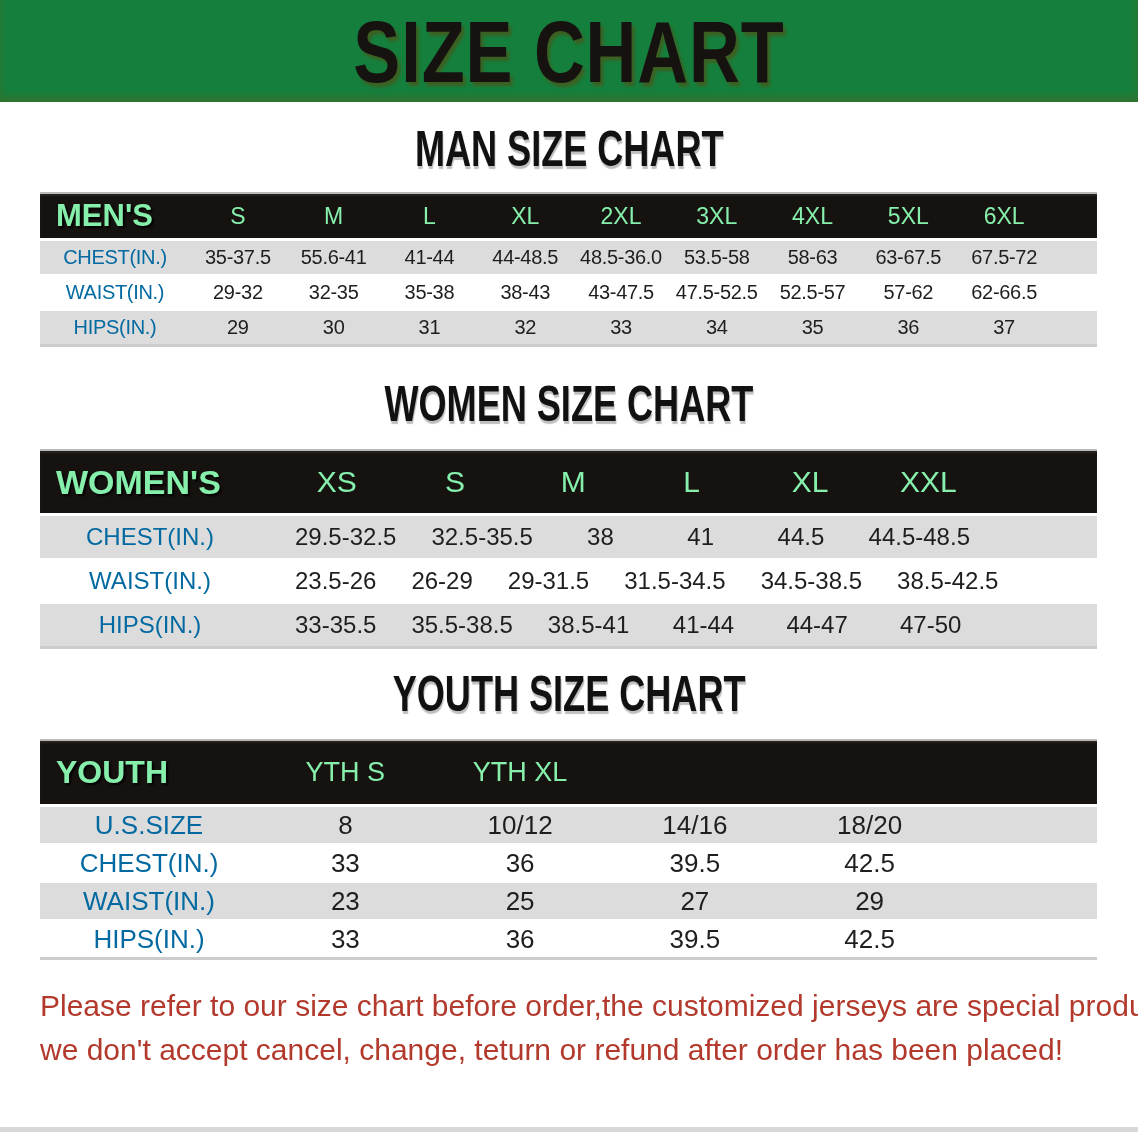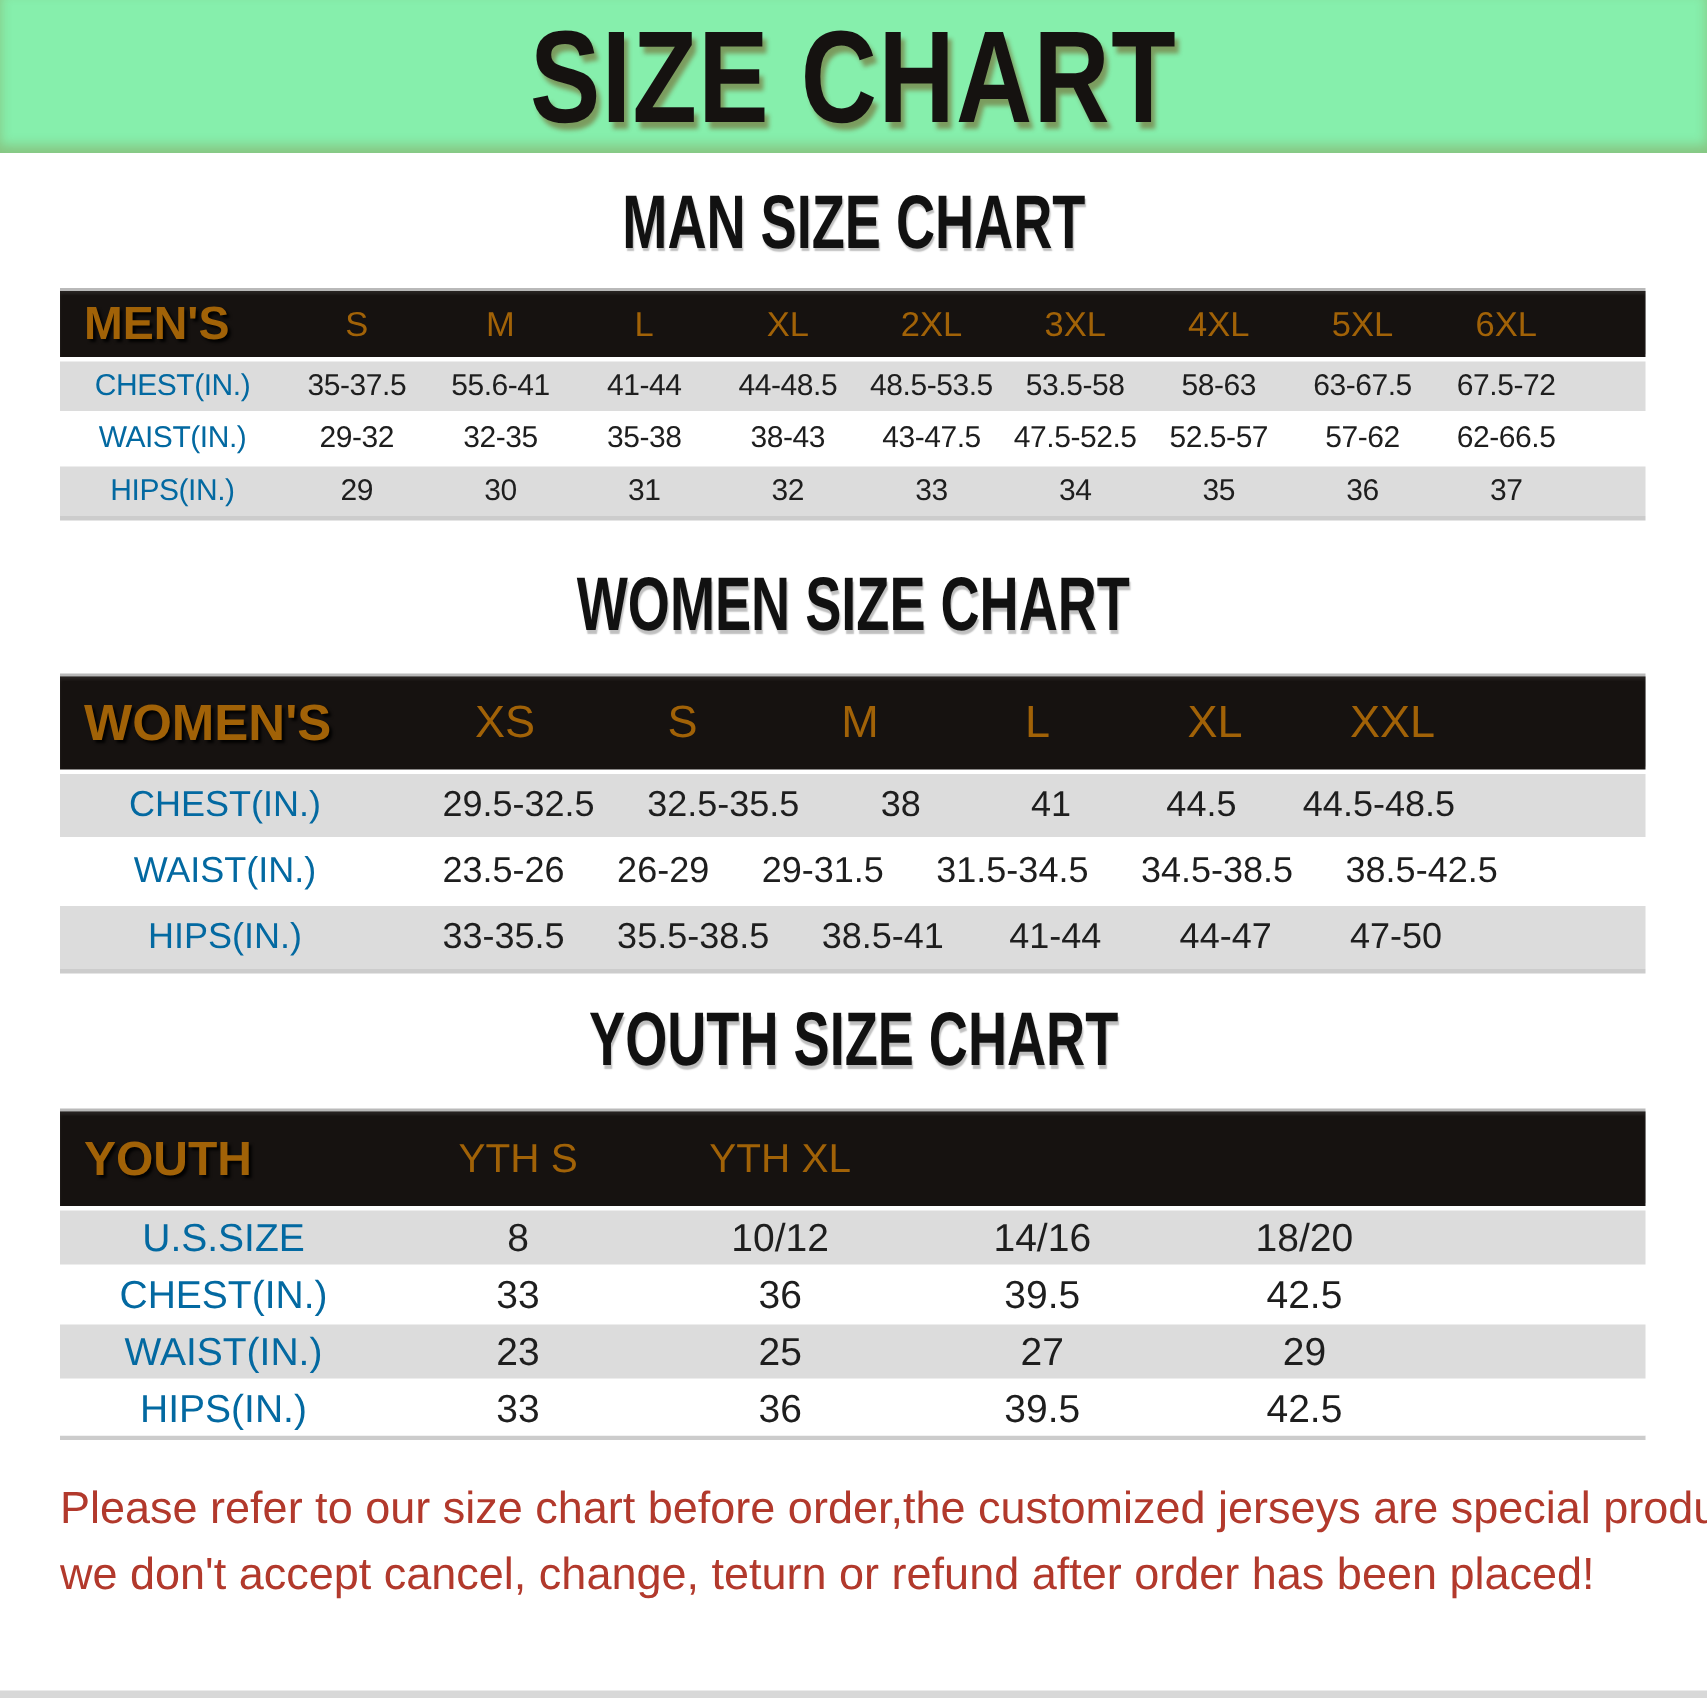--- a/index.html
+++ b/index.html
@@ -8,21 +8,21 @@
     position: relative;
     width: 1138px;
     height: 1132px;
     background: #ffffff;
     overflow: hidden;
   }
 
   
   .banner {
     height: 102px;
-    background: #86efac;
+    background: #15803d;
     display: flex;
     align-items: center;
     justify-content: center;
     box-shadow: inset 0 -5px 8px rgba(140,70,0,0.25);
   }
   .banner-title {
     display: inline-block;
     font-size: 74px;
     font-weight: bold;
     color: #151210;
@@ -53,21 +53,21 @@
     margin-left: 40px;
     border-bottom: 3px solid #cccccc;
   }
   .t-grid { display: grid; align-items: center; }
   [data-table="men"]   .t-grid { grid-template-columns: 150px repeat(9, 1fr) 45px; }
   [data-table="women"] .t-grid { grid-template-columns: 220px repeat(6, 1fr) 92px; gap: 35px; }
   [data-table="youth"] .t-grid { grid-template-columns: 218px repeat(4, 1fr) 140px; }
 
   .t-header {
     background: #161210;
-    color: #a16207;
+    color: #86efac;
     box-shadow: inset 0 2px 2px rgba(255,255,255,0.08), 0 -2px 0 #b9b9b9;
     margin-bottom: 3px;
   }
   [data-table="men"]   .t-header { height: 44px; }
   [data-table="women"] .t-header { height: 62px; }
   [data-table="youth"] .t-header { height: 63px; }
 
   .corner {
     font-weight: bold;
     text-align: left;
@@ -136,21 +136,21 @@
         <span class="colhead">4XL</span>
         <span class="colhead">5XL</span>
         <span class="colhead">6XL</span>
       </div>
       <div class="t-row t-grid gray">
         <span class="rowlabel">CHEST(IN.)</span>
         <span class="cell">35-37.5</span>
         <span class="cell">55.6-41</span>
         <span class="cell">41-44</span>
         <span class="cell">44-48.5</span>
-        <span class="cell">48.5-53.5</span>
+        <span class="cell">48.5-36.0</span>
         <span class="cell">53.5-58</span>
         <span class="cell">58-63</span>
         <span class="cell">63-67.5</span>
         <span class="cell">67.5-72</span>
       </div>
       <div class="t-row t-grid white">
         <span class="rowlabel">WAIST(IN.)</span>
         <span class="cell">29-32</span>
         <span class="cell">32-35</span>
         <span class="cell">35-38</span>

